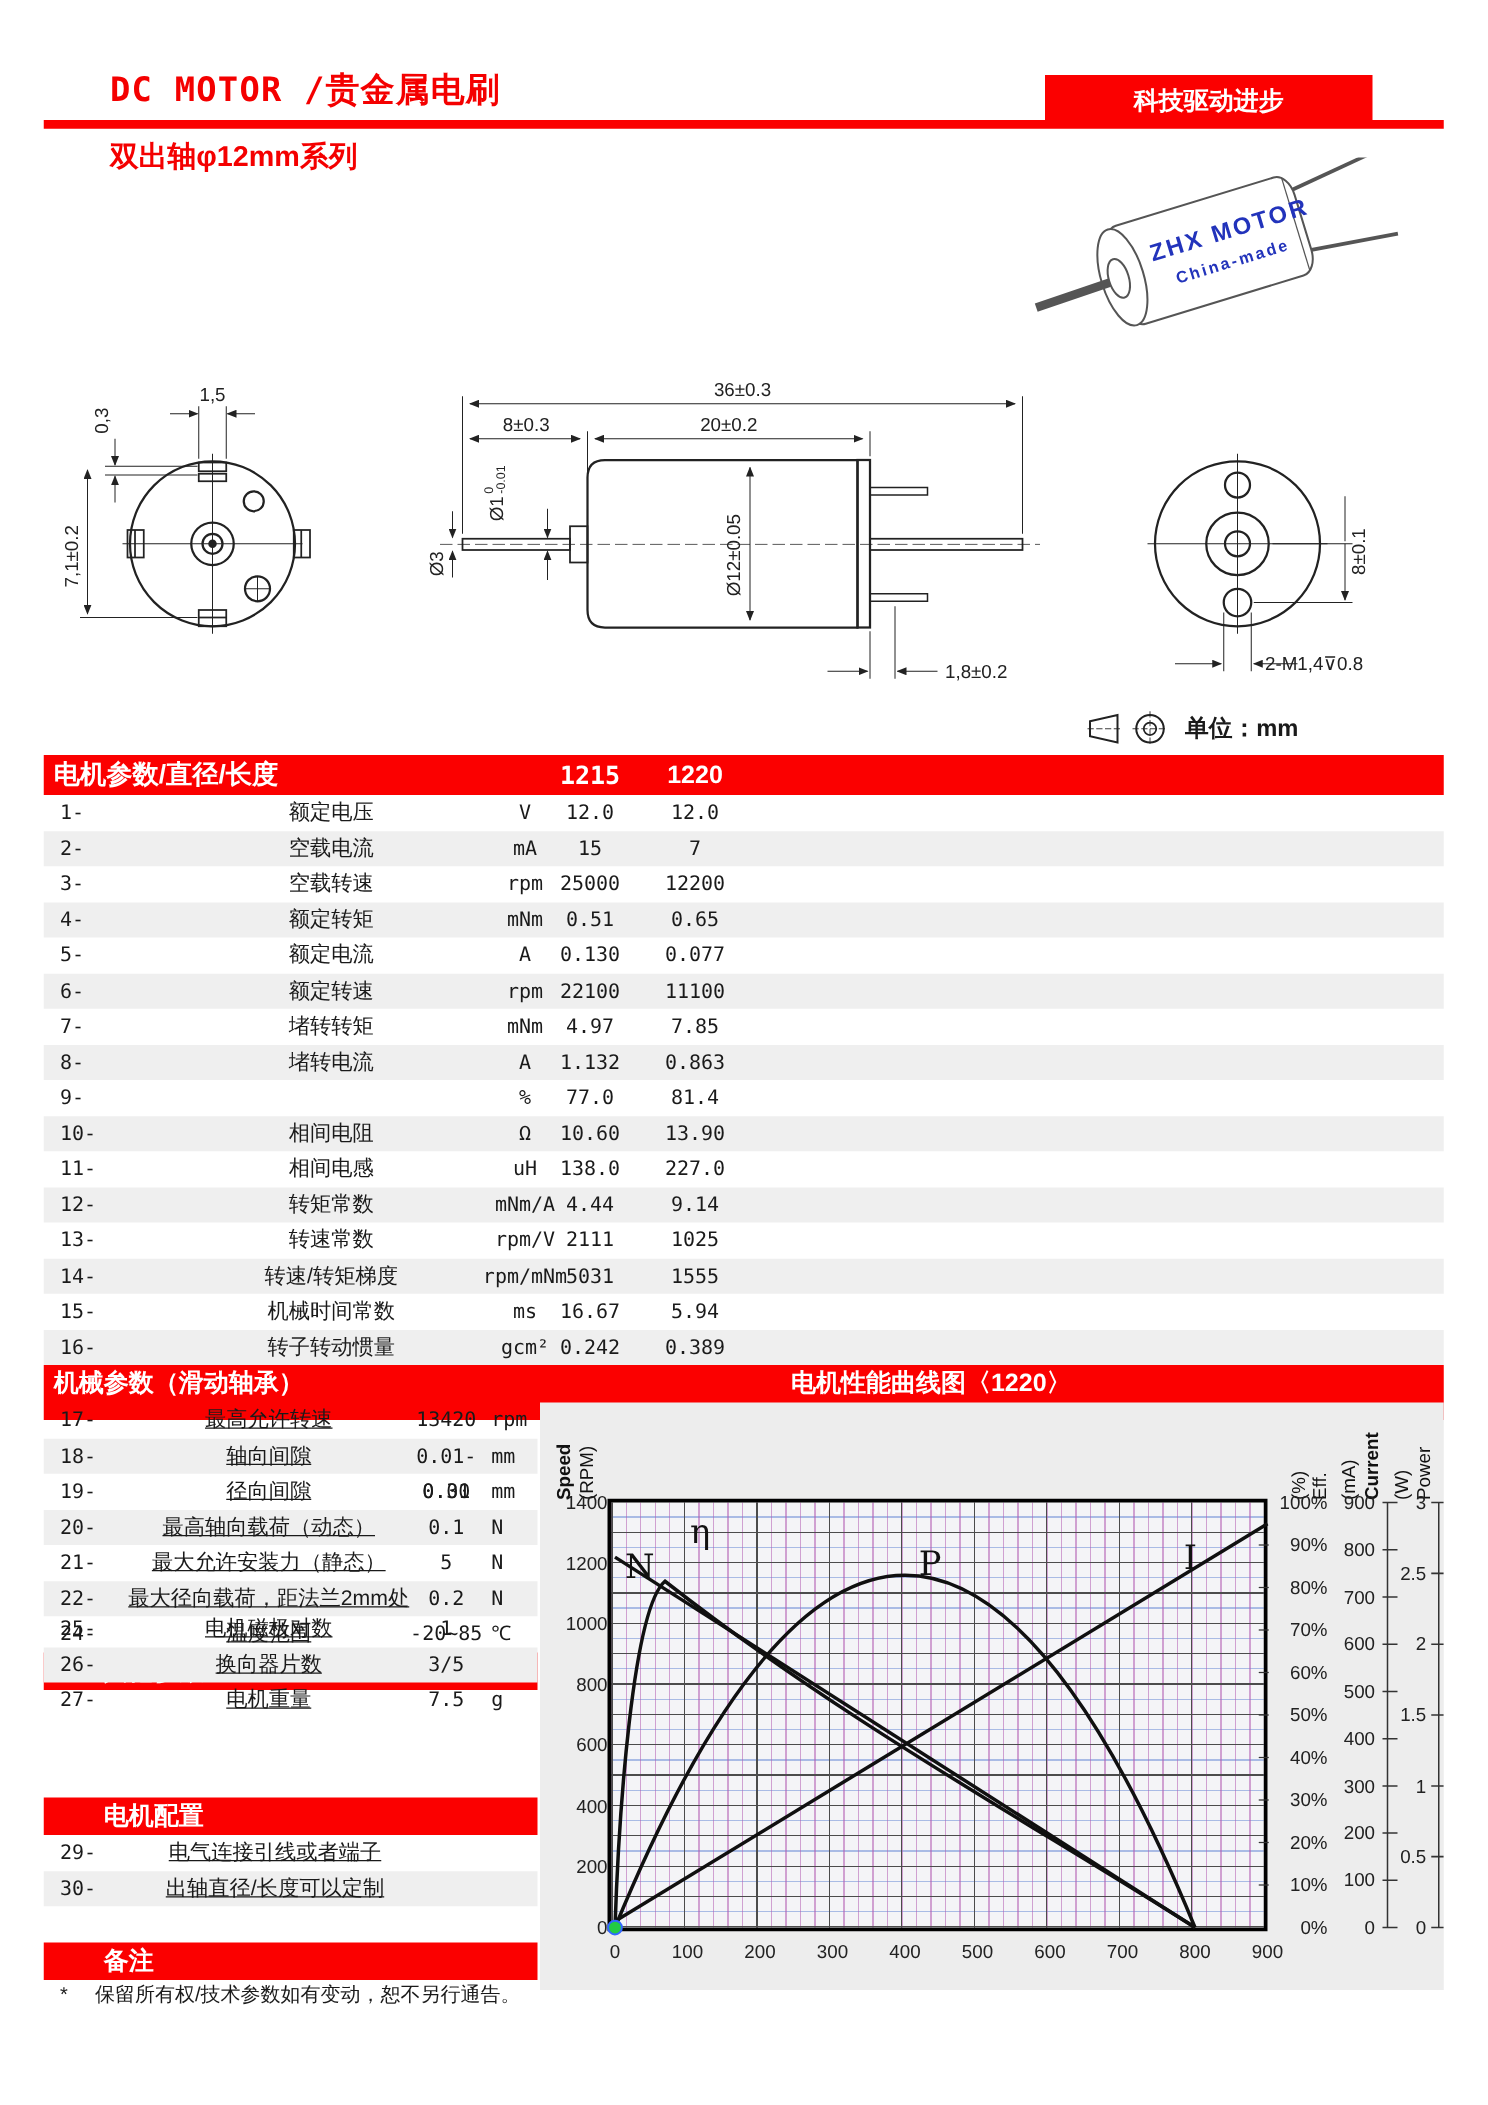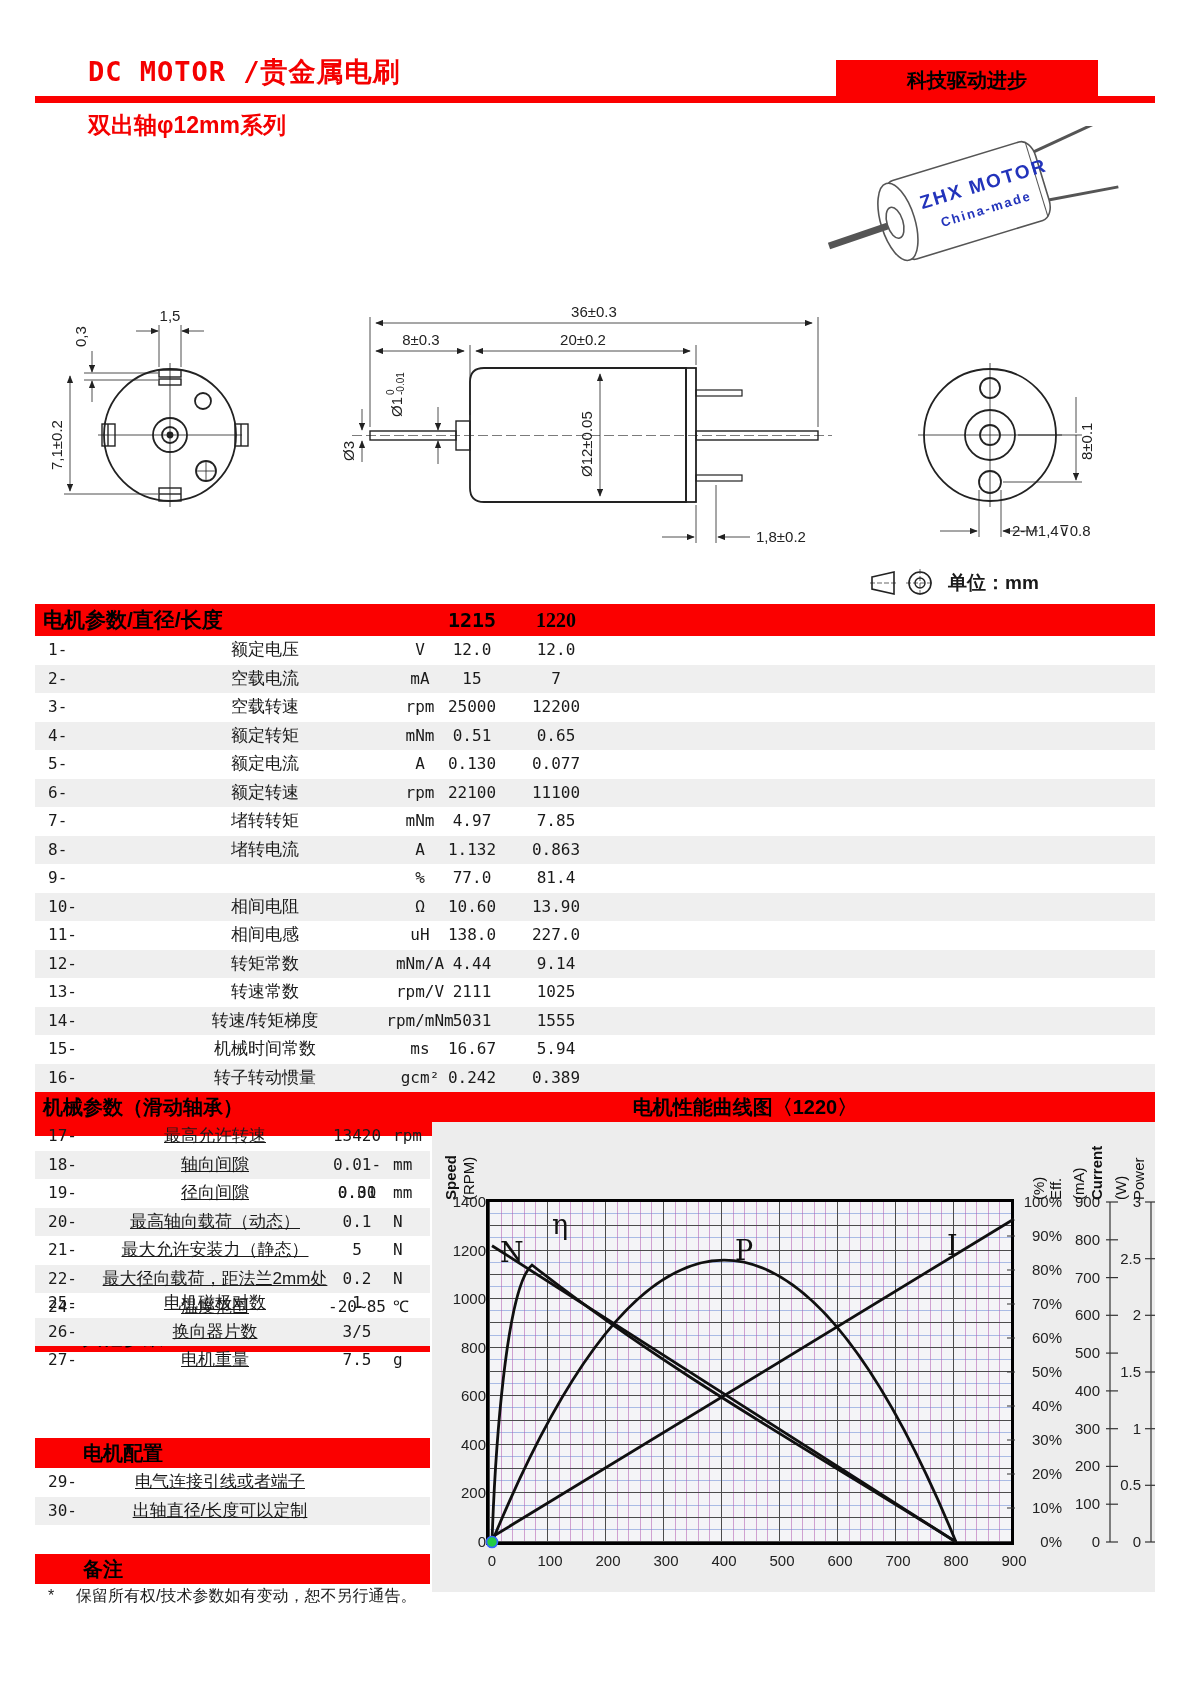--- a/index.html
+++ b/index.html
@@ -1,34 +1,34 @@
 <!DOCTYPE html>
 <html><head>
 <meta charset="utf-8">
 <style>
   html,body{margin:0;padding:0;background:#fff;}
   body{font-family:"Liberation Sans",sans-serif;color:#1a1a1a;}
   #page{position:relative;width:1190px;height:1684px;background:#fff;overflow:hidden;border-radius:20px;}
   .abs{position:absolute;}
   .red{color:#f40000;}
-  .redband{position:absolute;background:#fb0000;color:#000000;font-weight:bold;}
+  .redband{position:absolute;background:#fb0000;color:#ffffff;font-weight:bold;}
   
   #doc-title{left:88px;top:54px;font-size:27px;font-weight:bold;font-family:"DejaVu Sans Mono",monospace;letter-spacing:1px;}
   #banner{left:836px;top:60px;width:262px;height:40px;display:flex;align-items:center;justify-content:center;font-size:20px;}
   #rule{left:35px;top:96px;width:1120px;height:7px;background:#fb0000;}
   #subtitle{left:88px;top:110px;font-size:23px;font-weight:bold;}
   
   #unit-note{left:868px;top:566px;width:292px;height:34px;display:flex;align-items:center;gap:6px;}
   #unit-note .txt{font-size:19px;font-weight:bold;border-bottom:0;}
   
   .band-title{font-size:20px;line-height:30px;}
   #band1{left:35px;top:604px;width:1120px;height:32px;}
   #band1 .t{position:absolute;left:8px;top:1px;font-size:21px;line-height:30px;}
   #band1 .c1215{position:absolute;left:392px;width:90px;text-align:center;line-height:32px;font-size:20px;font-family:"DejaVu Sans Mono",monospace;}
-  #band1 .c1220{position:absolute;left:476px;width:90px;text-align:center;line-height:32px;font-size:20px;font-family:Liberation Serif, serif;}
+  #band1 .c1220{position:absolute;left:476px;width:90px;text-align:center;line-height:32px;font-size:20px;font-family:Liberation Sans, sans-serif;}
   #band2{left:35px;top:1092px;width:1120px;height:44px;}
   #band2 .t{position:absolute;left:8px;top:0;}
   #band2 .ct{position:absolute;left:430px;width:560px;text-align:center;top:0;}
   #band3{left:35px;top:1322px;width:395px;height:30px;}
   #band4{left:35px;top:1438px;width:395px;height:30px;}
   #band5{left:35px;top:1554px;width:395px;height:30px;}
   #band3 .t,#band4 .t,#band5 .t{position:absolute;left:24px;top:0;margin-left:24px;}
   
   #t16{left:35px;top:636px;width:1120px;}
   #t16 .row{position:relative;height:28.5px;line-height:28.5px;font-size:17px;}

